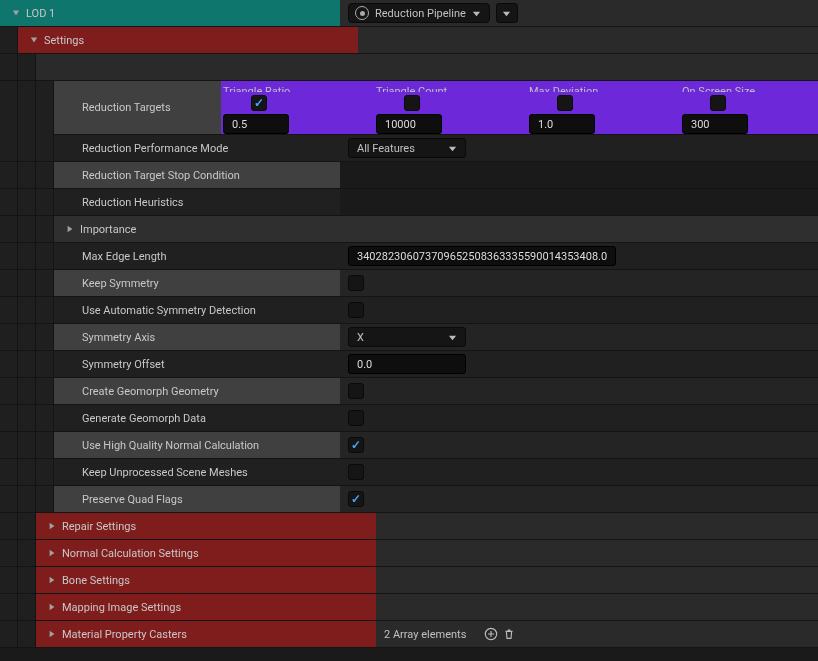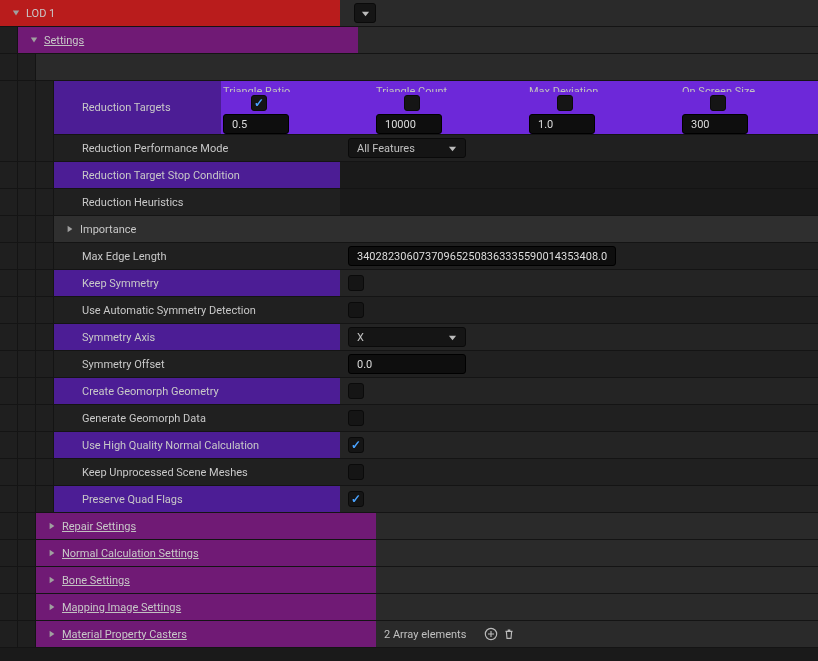--- a/index.html
+++ b/index.html
@@ -33,21 +33,21 @@
     height: 100%;
   }
   .value-col {
     flex: 1;
     display: flex;
     align-items: center;
     padding-left: 8px;
     height: 100%;
     background: #242424;
   }
-  .prop-row .label-col { background: #4c1d95; }
+  .prop-row .label-col { background: #404040; }
   .prop-row .value-col { background: #242424; }
   .striped .label-col, .striped .value-col { background: #202020; }
   .gutter {
     width: 18px;
     height: 100%;
     border-right: 1px solid #141414;
     background: #1f1f1f;
     flex-shrink: 0;
   }
   .indent { width: 18px; flex-shrink: 0; }
@@ -145,42 +145,49 @@
     width: 136px;
     display:flex; flex-direction:column; align-items:flex-start;
     gap:3px;
   }
   .target-cell.wide{ flex:1; }
   .target-head { color:#c0c0c0; font-size:11px; white-space:nowrap; overflow:hidden; width:98px;}
   .target-ctl-row { display:flex; align-items:center; gap:0; }
   .target-ctl-row .checkbox{ margin-left:28px; }
   .target-input-row .num-input{ width:66px; min-width:66px;}
   .tall { height: 54px; }
-  .section-row .label-col{ background:#701a75;text-decoration:underline; }
+  .section-row .label-col{ background:#7f1d1d; }
   .section-row .value-col{ background:#2a2a2a; }
   .icon-btn {
     width:18px;height:18px;display:flex;align-items:center;justify-content:center;
     cursor:pointer; color:#bbb;
   }
   .icon-btn svg{ width:14px;height:14px;fill:#bbb;stroke:#bbb;}
   .highlight .label-col, .highlight .value-col { background:#2f2f2f; }
 </style>
 </head>
 <body>
 
 <div class="header-row">
-  <div class="label-col" style="background:#b91c1c;">
+  <div class="label-col" style="background:#0f766e;">
     <span class="arrow">
       <svg viewBox="0 0 10 10">
           <path d="M1 2 L9 2 L5 8 Z"></path>
         </svg>
     </span>
     <span class="label-text">LOD 1</span>
   </div>
   <div class="value-col" style="background:#2a2a2a;">
+    <div class="pill">
+      <span class="pill-icon"></span>
+      <span>Reduction Pipeline</span>
+      <svg viewBox="0 0 10 10" style="width:9px;height:9px;fill:#bbb;">
+          <path d="M1 3 L9 3 L5 8 Z"></path>
+        </svg>
+    </div>
     <div class="chevron-btn">
       <svg viewBox="0 0 10 10">
           <path d="M1 3 L9 3 L5 8 Z"></path>
         </svg>
     </div>
   </div>
 </div>
 
 <div class="row section-row">
   <div class="gutter"></div>

